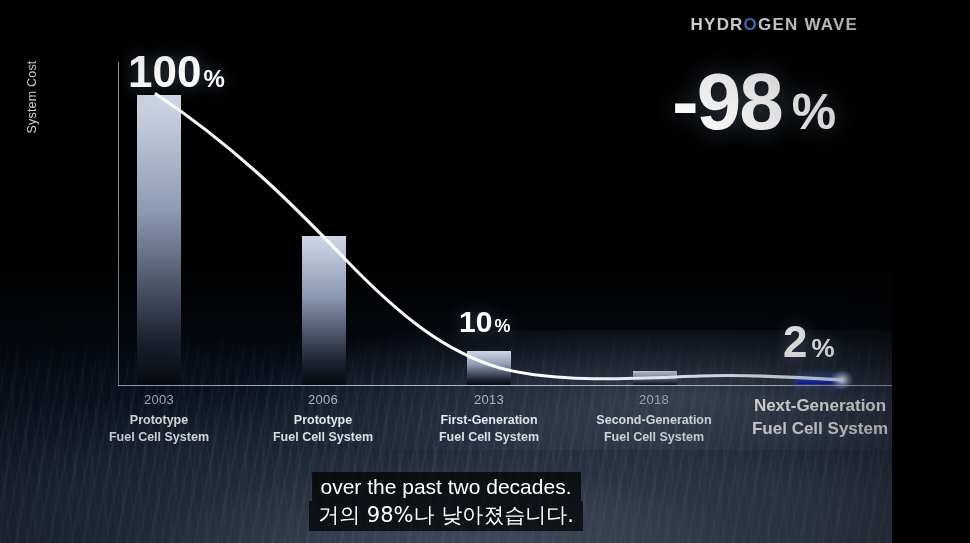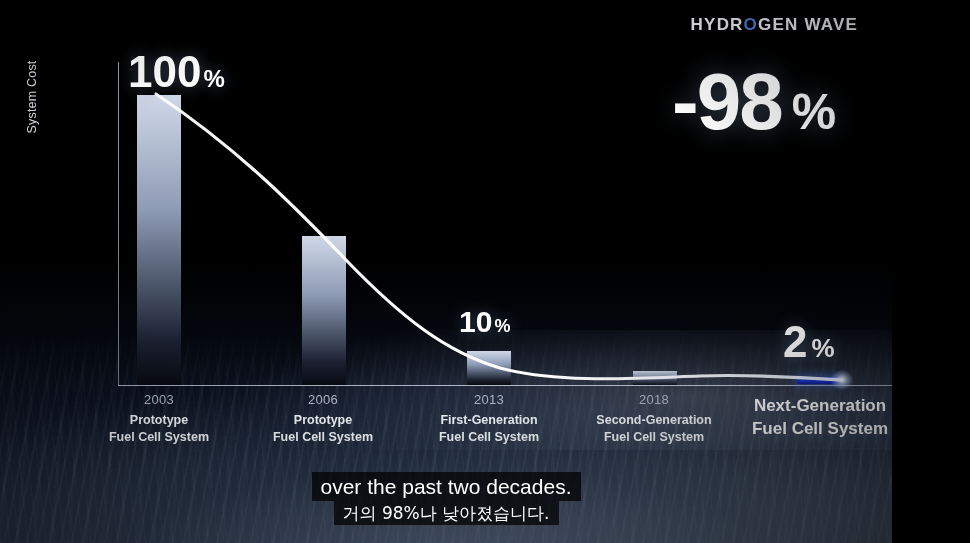--- a/index.html
+++ b/index.html
@@ -121,21 +121,21 @@
   }
 
   
   .subs{
     position:absolute;left:0;right:0;top:472px;text-align:center;
   }
   .subs .line{
     display:inline-block;background:rgba(0,0,0,.72);
     color:#fff;font-size:21px;line-height:1.3;padding:1px 9px;
   }
-  .subs .line.kr{font-family:"DejaVu Sans","Liberation Sans",sans-serif;font-size:17px;}
+  .subs .line.kr{font-family:"DejaVu Sans","Liberation Sans",sans-serif;font-size:21px;}
 </style>
 </head>
 <body>
 
 <div id="stage">
 
   <div class="bg-base"></div>
   <div class="bg-ice"></div>
   <div class="bg-haze"></div>
 

